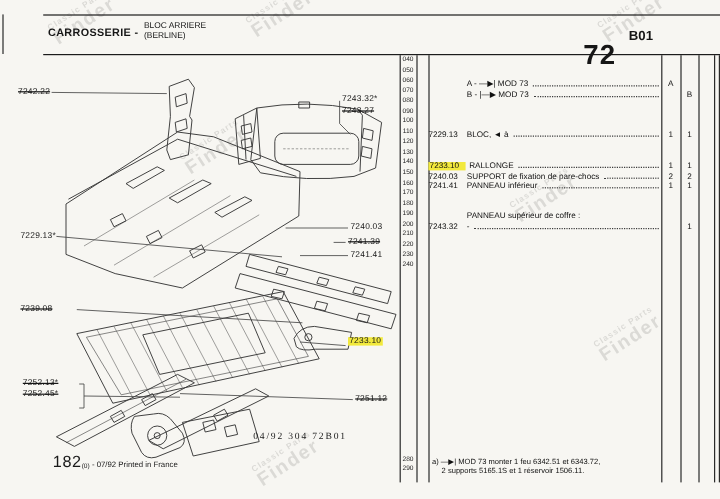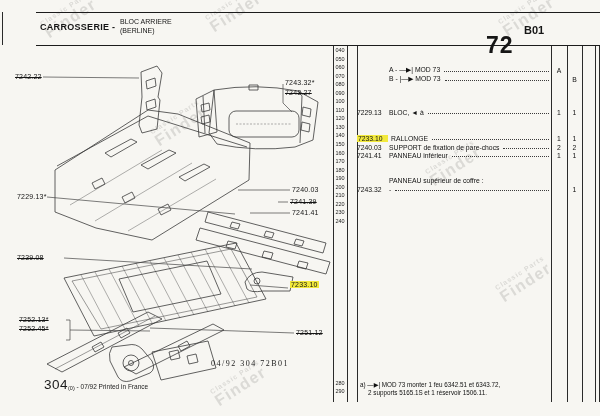--- a/index.html
+++ b/index.html
@@ -159,21 +159,21 @@
       <div class="dlabel struck" style="left: 290px; top: 198px;">7241.39</div>
       <div class="dlabel" style="left: 292px; top: 209px;">7241.41</div>
       <div class="dlabel hl" style="left: 290px; top: 281px;">7233.10</div>
       <div class="dlabel struck" style="left: 19px; top: 316px;">7252.13*</div>
       <div class="dlabel struck" style="left: 19px; top: 325px;">7252.45*</div>
       <div class="dlabel struck" style="left: 296px; top: 329px;">7251.12</div>
     </div>
 
   <div id="stamp">04/92 304 72B01</div>
   <div id="footer">
-    <span class="big">304</span><span class="sub">(0)</span>
+    <span class="big">182</span><span class="sub">(0)</span>
     <span>- 07/92 Printed in France</span>
   </div>
 
   <div class="vline" style="left:333px;top:46px;height:356px"></div>
   <div class="vline" style="left:347px;top:46px;height:356px"></div>
   <div class="vline" style="left:357px;top:46px;height:356px"></div>
   <div class="vline" style="left:551px;top:46px;height:356px"></div>
   <div class="vline" style="left:567px;top:46px;height:356px"></div>
   <div class="vline" style="left:582px;top:46px;height:356px"></div>
   <div class="vline" style="left:595px;top:46px;height:356px"></div>

